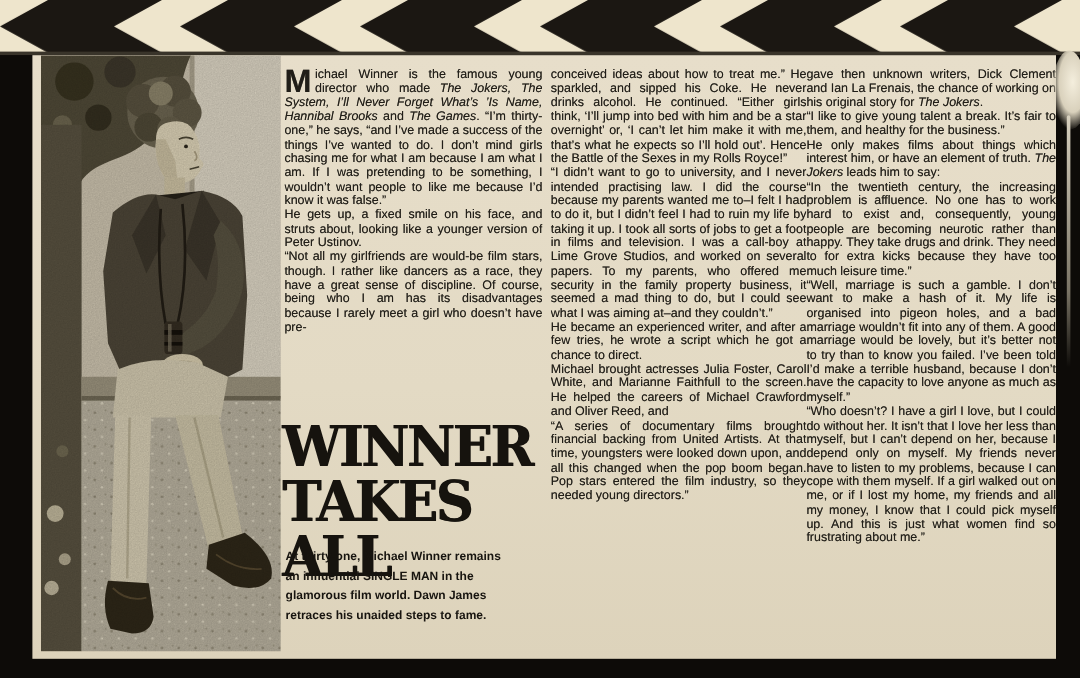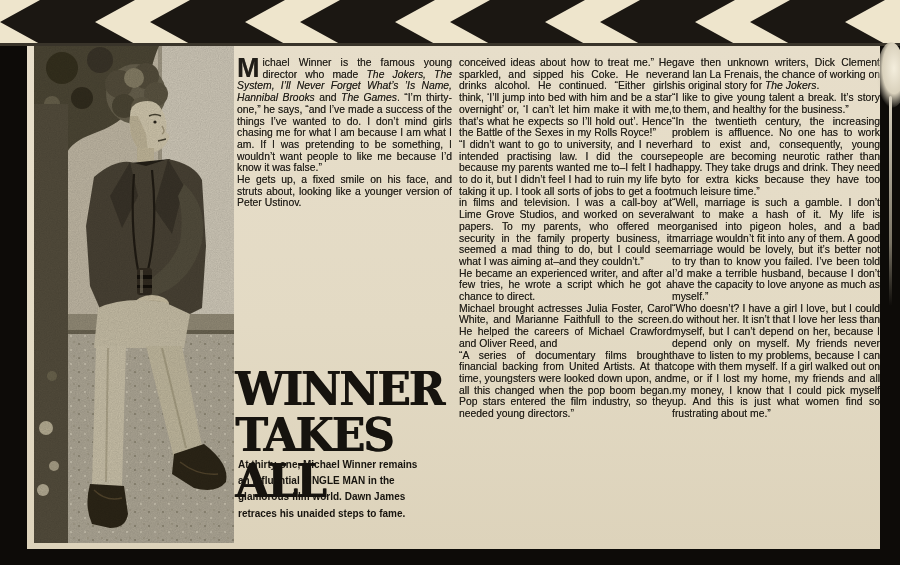--- a/index.html
+++ b/index.html
@@ -22,21 +22,21 @@
        text-shadow:0 0 .5px rgba(33,30,24,.65);}
   .col p{margin:0;}
   .col i{}
   #colA{left:210px;width:215px;height:260px;}
   #colB{left:432px;width:213px;}
   #colC{left:645px;width:208px;}
   .dropcap{float:left;font-size:27px;line-height:21px;font-weight:bold;
            padding-right:3px;margin-top:1px;}
 
   
-  .titleblock{position:absolute;left:208px;top:304px;width:235px;margin-top:16px;}
+  .titleblock{position:absolute;left:208px;top:304px;width:235px;}
   .tline{display:block;font-family:"DejaVu Serif",serif;font-weight:bold;
          font-size:47px;line-height:46px;color:#16130e;letter-spacing:-2px;
          transform:scaleX(.93);transform-origin:left top;
          text-shadow:1px 0 0 #16130e;}
   .standfirst{position:absolute;left:211px;top:401px;width:192px;
               font-size:10px;line-height:16.2px;font-weight:bold;color:#17140f;
               text-align:left;}
 
   
   .curl-hi{position:absolute;right:-6px;top:42px;width:30px;height:66px;
@@ -146,40 +146,42 @@
         <path d="M140 408 L170 398 Q196 418 192 436 Q182 448 160 442 L138 428 Z" fill="#2e2718"></path>
         <path d="M146 416 Q164 430 184 428" stroke="#55472e" stroke-width="1.5" fill="none"></path>
 
         <rect width="200" height="497" filter="url(#grain)" opacity=".16"></rect>
       </svg>
     </div>
 
     <div class="col" id="colA">
         <p><span class="dropcap">M</span><span>ichael Winner is the famous young director who made </span><i>The Jokers, The System, I’ll Never Forget What’s ’Is Name, Hannibal Brooks</i><span> and </span><i>The Games</i><span>. “I’m thirty-one,” he says, “and I’ve made a success of the things I’ve wanted to do. I don’t mind girls chasing me for what I am because I am what I am. If I was pretending to be something, I wouldn’t want people to like me because I’d know it was false.”</span></p>
         <p><span>He gets up, a fixed smile on his face, and struts about, looking like a younger version of Peter Ustinov.</span></p>
+        <p><span>“Not all my girlfriends are would-be film stars, though. I rather like dancers as a race, they have a great sense of discipline. Of course, being who I am has its disadvantages because I rarely meet a girl who doesn’t have pre-</span></p>
       </div>
 
     <div class="titleblock">
       <span class="tline">WINNER</span>
       <span class="tline">TAKES ALL</span>
     </div>
 
     <p class="standfirst">At thirty-one, Michael Winner remains an influential SINGLE MAN in the glamorous film world. Dawn James retraces his unaided steps to fame.</p>
 
     <div class="col" id="colB">
         <p><span>conceived ideas about how to treat me.” He sparkled, and sipped his Coke. He never drinks alcohol. He continued. “Either girls think, ‘I’ll jump into bed with him and be a star overnight’ or, ‘I can’t let him make it with me, that’s what he expects so I’ll hold out’. Hence the Battle of the Sexes in my Rolls Royce!”</span></p>
         <p><span>“I didn’t want to go to university, and I never intended practising law. I did the course because my parents wanted me to–I felt I had to do it, but I didn’t feel I had to ruin my life by taking it up. I took all sorts of jobs to get a foot in films and television. I was a call-boy at Lime Grove Studios, and worked on several papers. To my parents, who offered me security in the family property business, it seemed a mad thing to do, but I could see what I was aiming at–and they couldn’t.”</span></p>
         <p><span>He became an experienced writer, and after a few tries, he wrote a script which he got a chance to direct.</span></p>
         <p><span>Michael brought actresses Julia Foster, Carol White, and Marianne Faithfull to the screen. He helped the careers of Michael Crawford and Oliver Reed, and</span></p>
         <p><span>“A series of documentary films brought financial backing from United Artists. At that time, youngsters were looked down upon, and all this changed when the pop boom began. Pop stars entered the film industry, so they needed young directors.”</span></p>
       </div>
 
     <div class="col" id="colC">
         <p><span>gave then unknown writers, Dick Clement and Ian La Frenais, the chance of working on his original story for </span><i>The Jokers</i><span>.</span></p>
-        <p><span>“I like to give young talent a break. It’s story to them, and healthy for the business.”</span></p>
+        <p><span>“I like to give young talent a break. It’s fair to them, and healthy for the business.”</span></p>
+        <p><span>He only makes films about things which interest him, or have an element of truth. </span><i>The Jokers</i><span> leads him to say:</span></p>
         <p><span>“In the twentieth century, the increasing problem is affluence. No one has to work hard to exist and, consequently, young people are becoming neurotic rather than happy. They take drugs and drink. They need to for extra kicks because they have too much leisure time.”</span></p>
         <p><span>“Well, marriage is such a gamble. I don’t want to make a hash of it. My life is organised into pigeon holes, and a bad marriage wouldn’t fit into any of them. A good marriage would be lovely, but it’s better not to try than to know you failed. I’ve been told I’d make a terrible husband, because I don’t have the capacity to love anyone as much as myself.”</span></p>
         <p><span>“Who doesn’t? I have a girl I love, but I could do without her. It isn’t that I love her less than myself, but I can’t depend on her, because I depend only on myself. My friends never have to listen to my problems, because I can cope with them myself. If a girl walked out on me, or if I lost my home, my friends and all my money, I know that I could pick myself up. And this is just what women find so frustrating about me.”</span></p>
       </div>
   </div>
 
   <div class="curl-hi"></div>
   <div class="curl-line"></div>
 </div>
 

